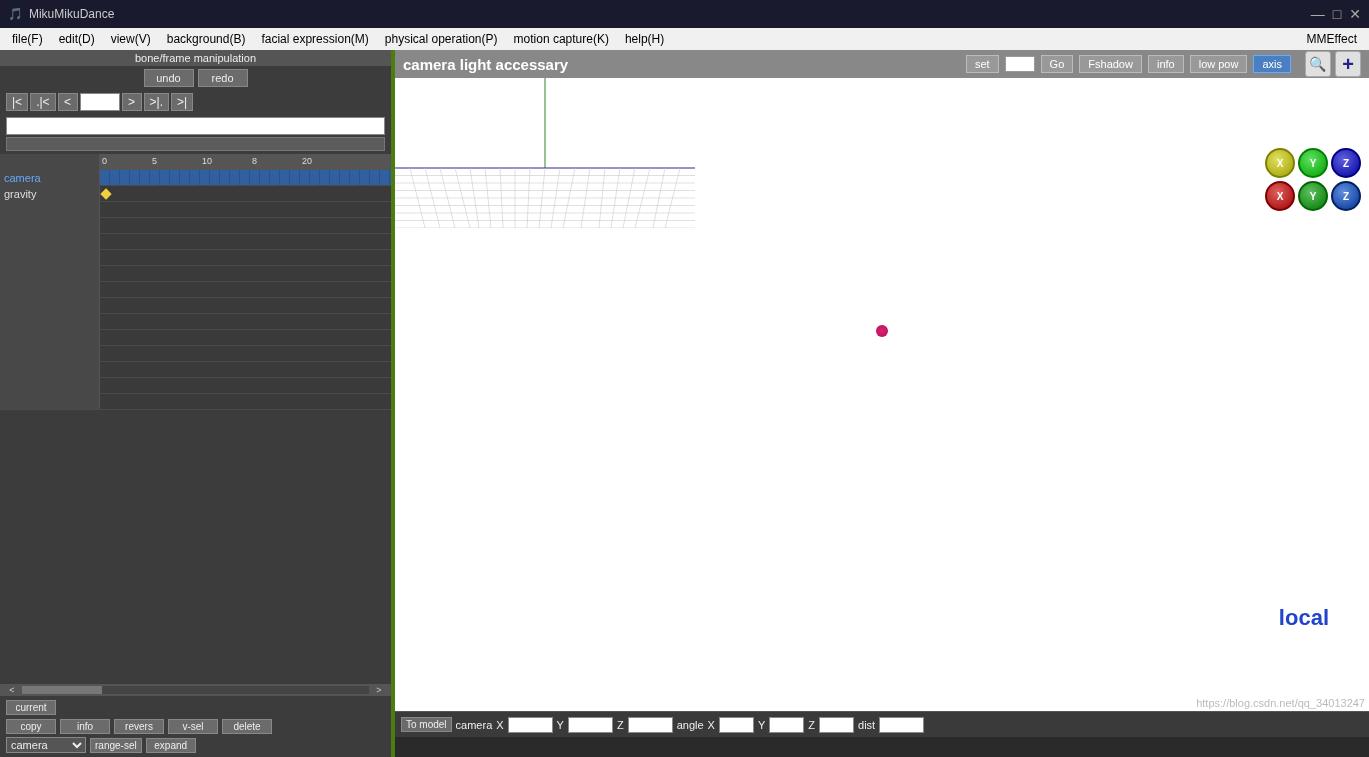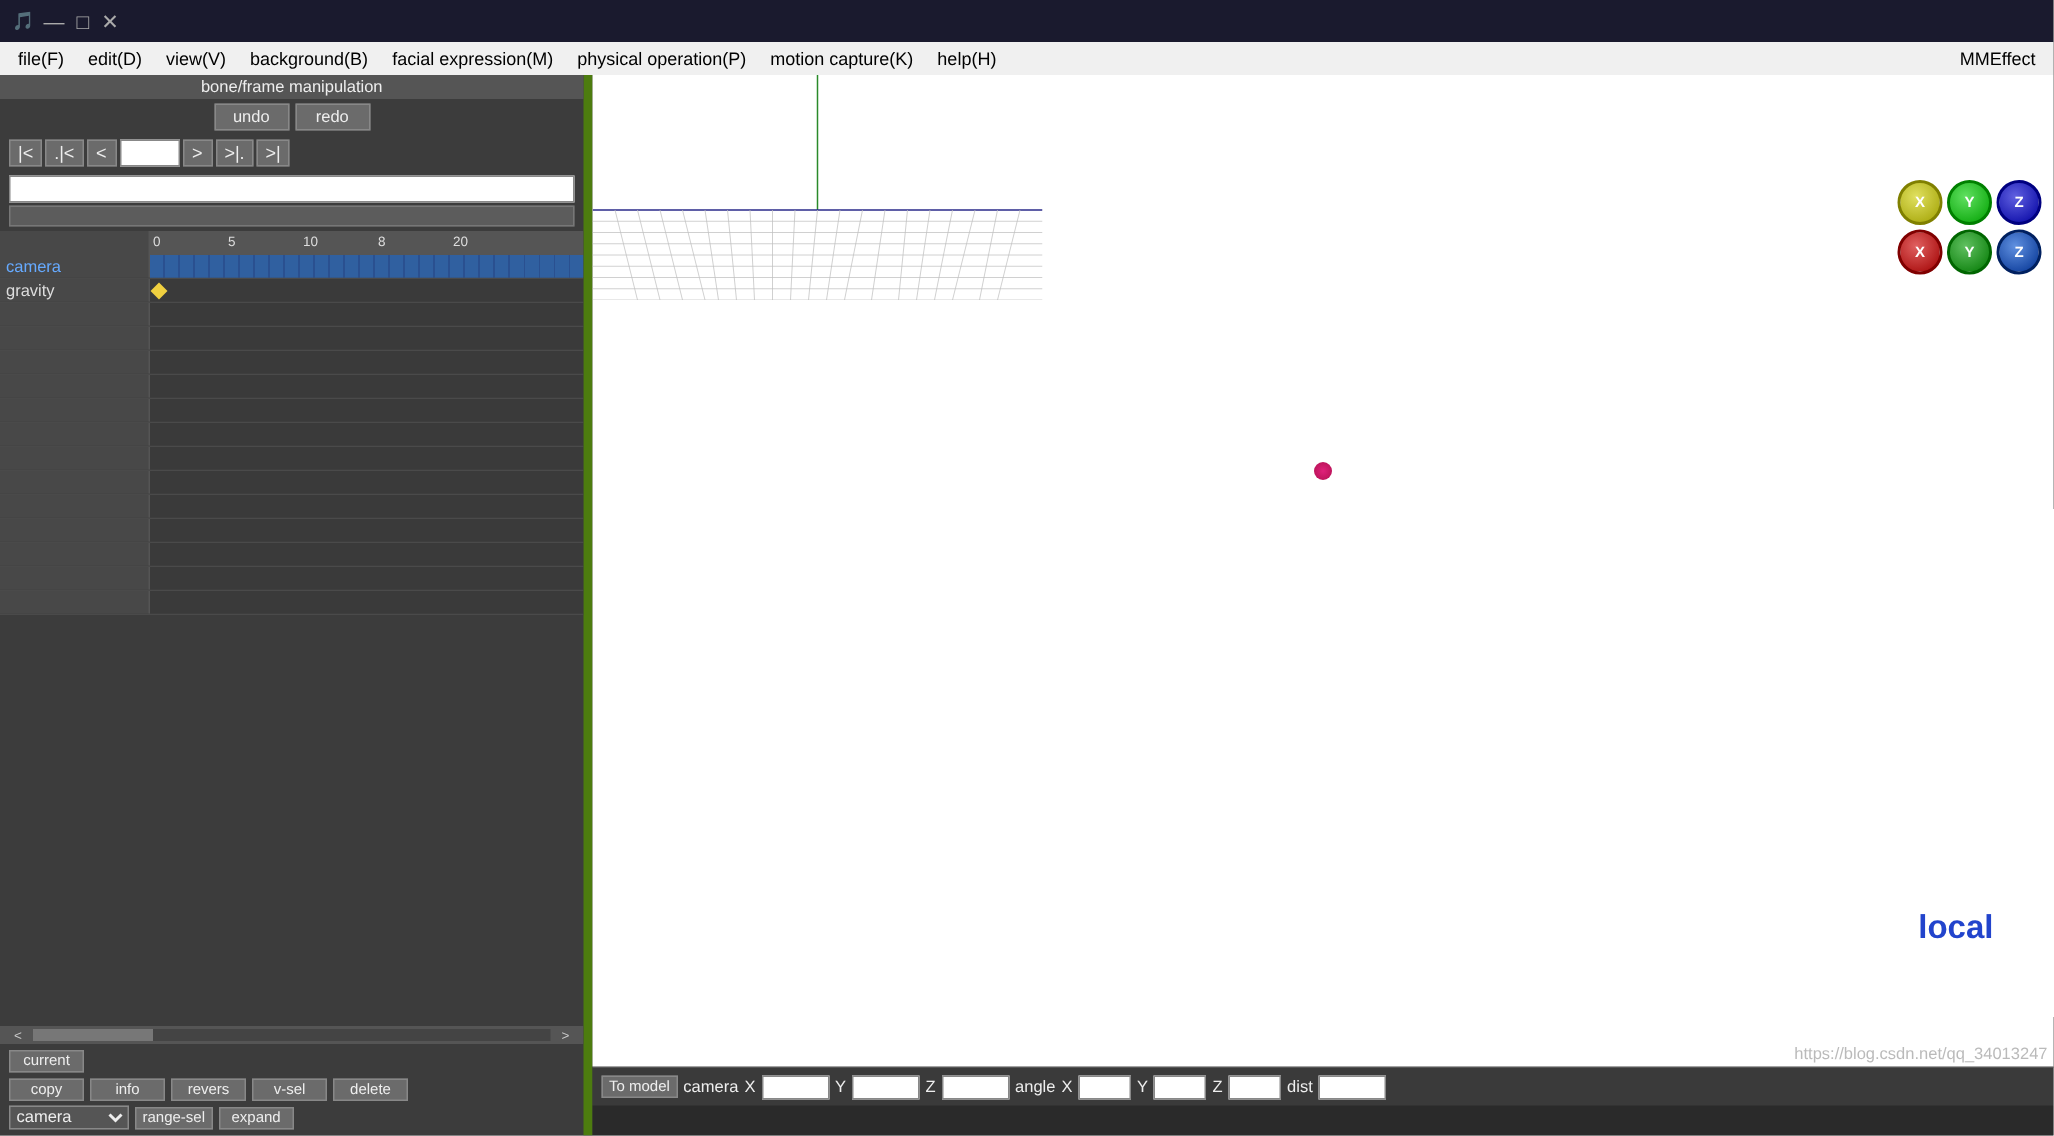--- a/index.html
+++ b/index.html
@@ -12,21 +12,21 @@
 
     
     #menu-bar { background: #f0f0f0; height: 22px; display: flex; align-items: center; padding: 0 4px; color: #000; font-size: 12px; }
     #menu-bar span { padding: 2px 8px; cursor: pointer; text-align: right; }
     .mme-effect { margin-left: auto; padding: 2px 8px; color: #000; }
 
     
     #main { display: flex; height: calc(757px - 50px); }
 
     
-    #left-panel { width: 395px; background: #3c3c3c; display: flex; flex-direction: column; border-right: 6px solid #4d7c0f; }
+    #left-panel { width: 395px; background: #3c3c3c; display: flex; flex-direction: column; border-right: 4px solid #4d7c0f; }
 
     
     .section-header { background: #555; text-align: center; font-size: 11px; color: #eee; padding: 2px; }
     .btn-row { display: flex; gap: 4px; padding: 3px 6px; justify-content: center; }
     .btn { background: #6b6b6b; border: 1px solid #888; color: #eee; font-size: 11px; padding: 2px 10px; cursor: pointer; min-width: 50px; }
 
     
     #frame-controls { display: flex; align-items: center; gap: 2px; padding: 3px 6px; }
     .frame-btn { background: #6b6b6b; border: 1px solid #888; color: #eee; font-size: 12px; padding: 1px 5px; cursor: pointer; min-width: 20px; text-align: center; }
     .frame-input { background: #fff; border: 1px solid #888; color: #000; width: 40px; text-align: center; font-size: 12px; padding: 1px; }
@@ -74,20 +74,21 @@
 
     .btn-sm { background: #6b6b6b; border: 1px solid #888; color: #eee; font-size: 10px; padding: 1px 4px; cursor: pointer; }
 
     .watermark { position: absolute; bottom: 2px; right: 4px; font-size: 11px; color: #aaa; opacity: 0.8; }
   </style>
 </head>
 <body>
 
 <div id="title-bar">
   <span style="margin-right:6px; color:#9af;">🎵</span>
+  <span class="title">MikuMikuDance</span>
   <div class="win-controls">
     <span>—</span>
     <span>□</span>
     <span>✕</span>
   </div>
 </div>
 
 <div id="menu-bar">
   <span>file(F)</span>
   <span>edit(D)</span>
@@ -240,20 +241,35 @@
         </select>
         <button class="btn btn-sm">range-sel</button>
         <button class="btn btn-sm">expand</button>
       </div>
     </div>
 
   </div>
 
   <div id="right-panel">
 
+    <div id="viewport-header">
+      <span class="vp-title">camera light accessary</span>
+      <button class="vp-btn">set</button>
+      <input class="vp-btn-input" type="text" style="">
+      <button class="vp-btn">Go</button>
+      <button class="vp-btn">Fshadow</button>
+      <button class="vp-btn">info</button>
+      <button class="vp-btn">low pow</button>
+      <button class="vp-btn active">axis</button>
+
+      <div style="display:flex;gap:4px;align-items:center;margin-left:8px;">
+        <div style="width:26px;height:26px;background:#e0e0e0;border:1px solid #aaa;border-radius:3px;display:flex;align-items:center;justify-content:center;cursor:pointer;font-size:14px;">🔍</div>
+        <div style="width:26px;height:26px;background:#e0e0e0;border:1px solid #aaa;border-radius:3px;display:flex;align-items:center;justify-content:center;cursor:pointer;color:#228;font-size:20px;font-weight:bold;">+</div>
+      </div>
+    </div>
 
     <div id="viewport" style="flex:1;background:#fff;position:relative;overflow:hidden;">
 
       <svg class="grid-svg" xmlns="http://www.w3.org/2000/svg">
 
         <line x1="50%" y1="0" x2="50%" y2="60%" stroke="#2a8a2a" stroke-width="1"></line>
 
         <line x1="0" y1="60%" x2="100%" y2="60%" stroke="#2a2a8a" stroke-width="1"></line>
 
         <g stroke="#c0c0c0" stroke-width="0.5">

